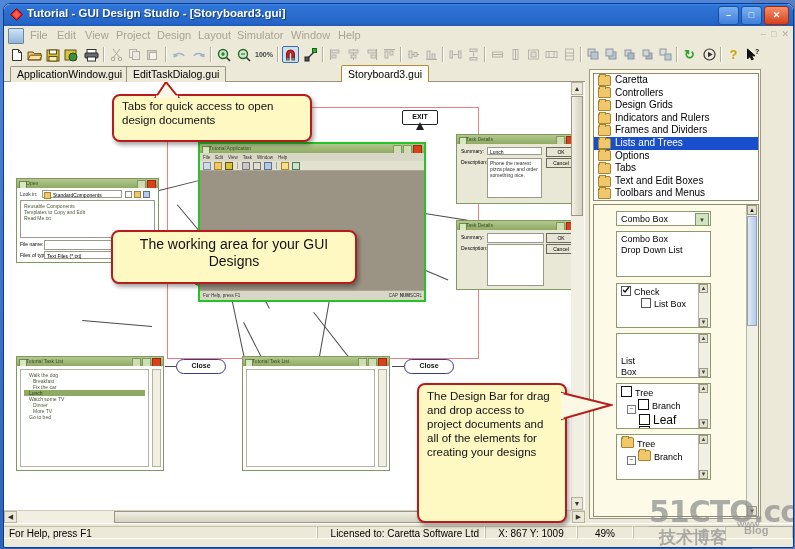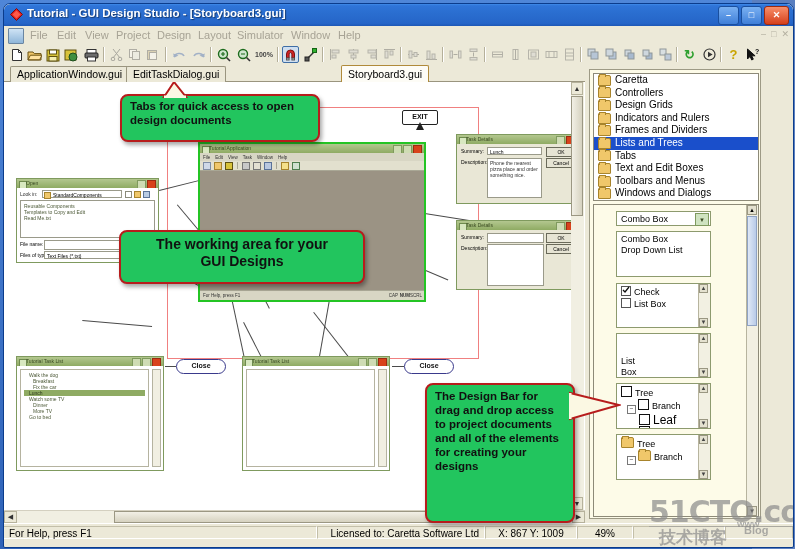--- a/index.html
+++ b/index.html
@@ -71,22 +71,22 @@
   .mw .tb .btns i.x{background:#d8421b;border-color:#9d2a10;}
   .mw .body{position:absolute;left:0;right:0;top:9px;bottom:0;background:#fff;}
 
   .line{position:absolute;background:#4a4a4a;transform-origin:0 0;height:1px;}
   .pillbtn{position:absolute;background:#fff;border:1.5px solid #3a3a8c;border-radius:9px;
       font-size:7px;font-weight:bold;color:#111;text-align:center;line-height:12px;height:13px;}
   .pillbtn.green{border-color:#2f8f2f;}
   .pillbtn.sq{border-radius:2px;border:1px solid #222;}
 
   
-  .callout{position:absolute;background:#22c55e;border:2px solid #b71c1c;border-radius:8px;
-      box-shadow:2px 3px 4px rgba(0,0,0,.35);font-weight:bold;color:#111;line-height:1.22;margin-left:8px;}
+  .callout{position:absolute;background:#fef9c3;border:2px solid #b71c1c;border-radius:8px;
+      box-shadow:2px 3px 4px rgba(0,0,0,.35);font-weight:normal;color:#111;line-height:1.22;}
 
   
   #designbar{position:absolute;left:581px;top:61px;width:208px;height:458px;background:#ece9d8;}
   #dbpanel{position:absolute;left:4px;top:4px;width:172px;height:450px;background:#fdfbe8;border:1px solid #9d9a85;box-sizing:border-box;}
   #catlist{position:absolute;left:3px;top:3px;width:166px;height:128px;background:#fff;border:1px solid #8d8a78;box-sizing:border-box;overflow:hidden;}
   .catrow{height:12.6px;line-height:12.6px;font-size:10px;padding-left:4px;white-space:nowrap;display:flex;align-items:center;gap:4px;}
   .catrow.sel{background:#1a4fcb;color:#fff;}
   .folder{width:11px;height:9px;background:#f0c76a;border:1px solid #a8842c;border-radius:1px 2px 1px 1px;position:relative;flex:none;}
   .folder:before{content:"";position:absolute;left:0;top:-2px;width:5px;height:2px;background:#f0c76a;border:1px solid #a8842c;border-bottom:none;border-radius:1px 1px 0 0;}
 
@@ -637,20 +637,24 @@
         <div class="catrow">
               <span class="folder"></span>
               <span>Frames and Dividers</span>
             </div>
         <div class="catrow sel">
               <span class="folder"></span>
               <span>Lists and Trees</span>
             </div>
         <div class="catrow">
               <span class="folder"></span>
+              <span>Options</span>
+            </div>
+        <div class="catrow">
+              <span class="folder"></span>
               <span>Tabs</span>
             </div>
         <div class="catrow">
               <span class="folder"></span>
               <span>Text and Edit Boxes</span>
             </div>
         <div class="catrow">
               <span class="folder"></span>
               <span>Toolbars and Menus</span>
             </div>
@@ -669,21 +673,21 @@
 
         <div class="ebox" style="left:22px;top:26px;width:95px;height:46px;padding:2px 4px;box-sizing:border-box;">
           <div style="font-size:9px;line-height:11px;">Combo Box</div>
           <div style="font-size:9px;line-height:11px;">Drop Down List</div>
         </div>
 
         <div class="ebox" style="left:22px;top:78px;width:95px;height:45px;padding:2px 4px;box-sizing:border-box;">
           <div style="font-size:9px;line-height:11px;"><span class="chk" style="background:#fff;position:relative"><svg width="8" height="8" viewBox="0 0 8 8" style="position:absolute;left:0;top:-1px">
                     <path d="M1 4l2 2 4-5" stroke="#111" stroke-width="1.3" fill="none"></path>
                   </svg></span><span>Check</span></div>
-          <div style="font-size:9px;line-height:11px;"><span class="chk"></span><span>List Box</span></div>
+          <div style="font-size:9px;line-height:11px;text-align:center;"><span class="chk"></span><span>List Box</span></div>
           <div class="escroll">
                 <i class="u">▲</i>
                 <i class="d">▼</i>
               </div>
         </div>
 
         <div class="ebox" style="left:22px;top:128px;width:95px;height:45px;padding:2px 4px;box-sizing:border-box;">
           <div style="font-size:9px;line-height:11px;margin-top:20px;">List</div>
           <div style="font-size:9px;line-height:11px;">Box</div>
           <div class="escroll">

